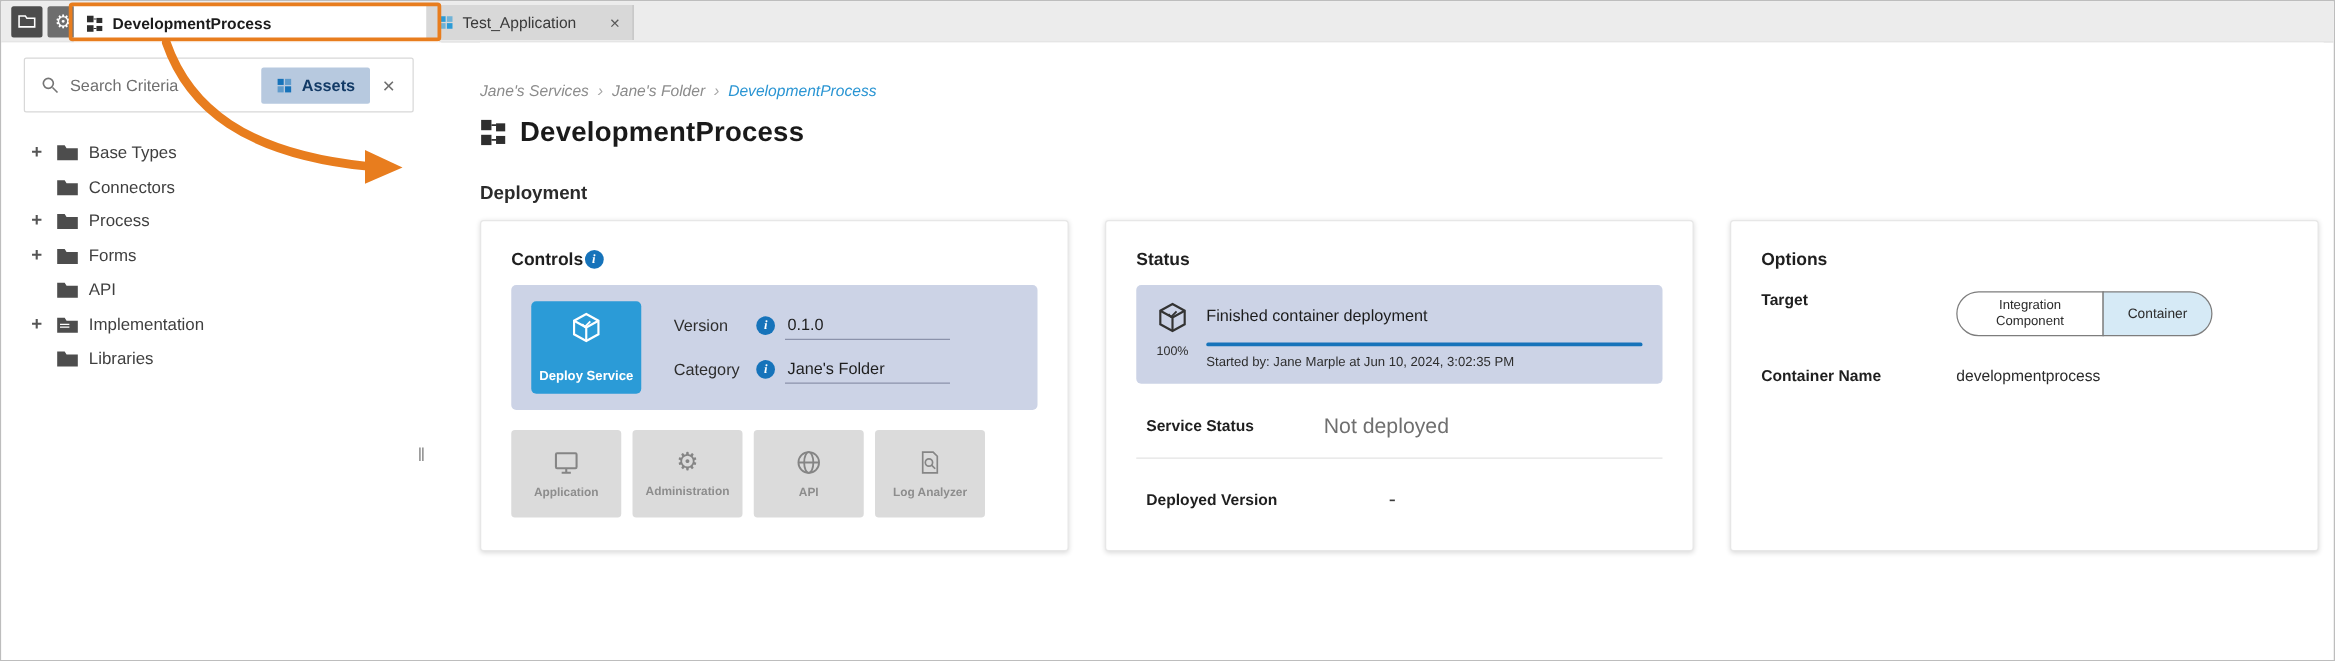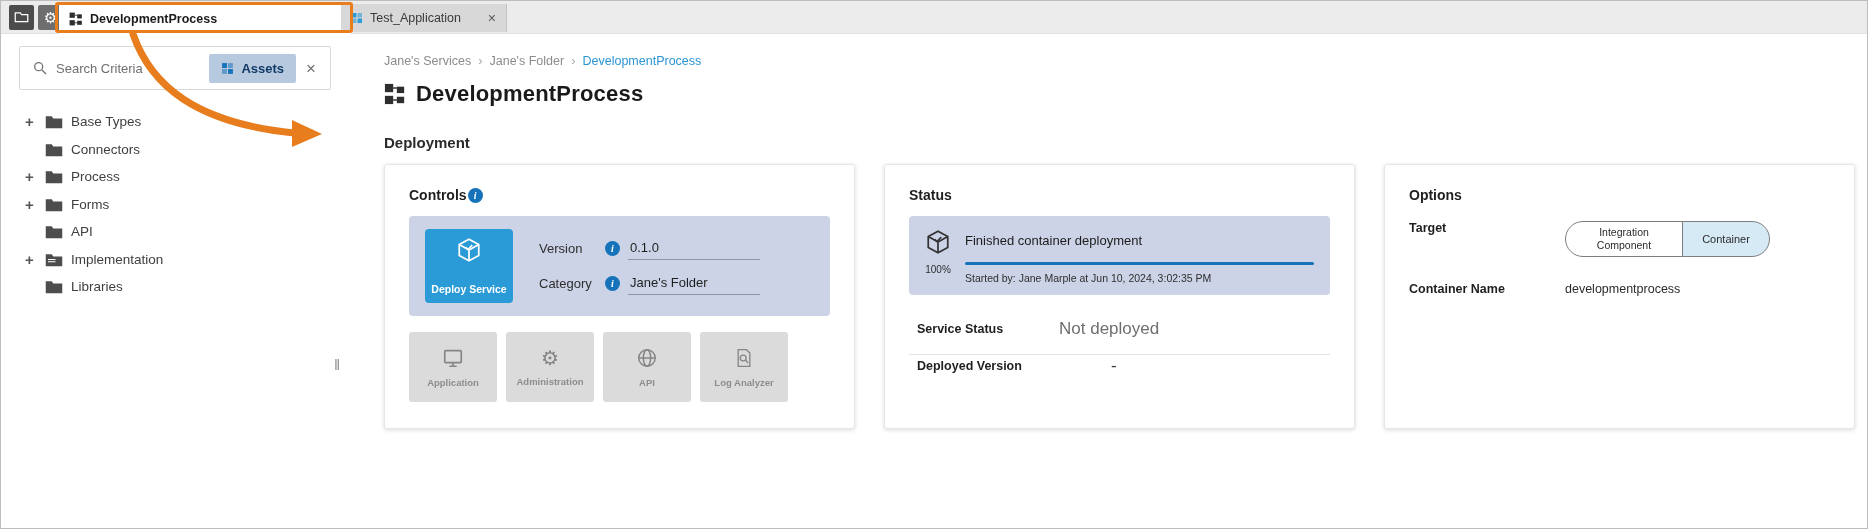--- a/index.html
+++ b/index.html
@@ -28,21 +28,21 @@
   .assets-chip { display:flex; align-items:center; gap:7px; background:#b7c9df; border:none; border-radius:2px; padding:7px 12px; font-size:13px; font-weight:700; color:#123a66; cursor:pointer; font-family:inherit; }
   .search-close { color:#6f6f6f; font-size:17px; line-height:1; cursor:pointer; padding:0 2px; background:none; border:none; font-family:inherit; }
   .tree { position:absolute; left:0; top:74px; right:0; list-style:none; }
   .tree li { display:flex; align-items:center; height:27.5px; padding-left:24px; cursor:pointer; font-size:13.5px; color:#3f3f3f; }
   .tree .expander { width:20px; font-size:15px; font-weight:700; color:#555; }
   .tree .folder-ic { width:18px; height:15px; margin-right:8px; display:inline-flex; }
   .resize-handle { position:absolute; left:333px; top:322px; color:#8f8f8f; font-size:15px; cursor:col-resize; }
 
   
   .main { position:absolute; left:383px; top:33px; right:8px; bottom:0; background:#fff; }
-  .breadcrumb { margin-top:19px; display:flex; align-items:center; gap:7px; font-size:12.5px; }
+  .breadcrumb { margin-top:31px; display:flex; align-items:center; gap:7px; font-size:12.5px;font-style:italic; }
   .crumb { color:#8c8c8c; cursor:pointer; }
   .crumb.current { color:#2a95d3; }
   .sep { color:#a8a8a8; font-size:13px; }
   .page-title { margin-top:13px; display:flex; align-items:center; gap:10px; }
   .page-title h1 { font-size:22px; font-weight:600; color:#1a1a1a; letter-spacing:0.2px; }
   .section-heading { margin-top:27px; font-size:15px; font-weight:700; color:#2b2b2b; }
   .cards { margin-top:13px; display:flex; gap:29px; }
   .card { width:471px; height:265px; background:#fff; border:1px solid #e7e7e7; border-radius:3px; box-shadow:0 1px 4px rgba(0,0,0,0.15); padding:22px 24px; flex:0 0 auto; }
   .card-title { font-size:14px; font-weight:700; color:#1f1f1f; display:flex; align-items:flex-end; gap:1px; }
   .info-icon { width:15px; height:15px; border-radius:50%; background:#1673ba; color:#fff; font-size:10px; font-style:italic; font-weight:700; display:inline-flex; align-items:center; justify-content:center; font-family:"Liberation Serif", serif; flex:0 0 auto; }
@@ -65,21 +65,21 @@
   .status-left .pct { font-size:10px; color:#2e2e2e; }
   .status-right { flex:1; padding-top:4px; }
   .status-msg { font-size:13px; color:#1c1c1c; }
   .progress-track { margin-top:14px; height:3px; border-radius:2px; background:#1673ba; }
   .started { margin-top:7px; font-size:10.5px; color:#2e2e2e; }
   .kv-row { display:flex; align-items:center; padding-left:8px; }
   .kv-row .klabel { width:142px; font-size:12.5px; font-weight:700; color:#1f1f1f; }
   .kv-row .kvalue { font-size:17px; color:#6f6f6f; }
   .kv-row.first { margin-top:24px; }
   .kv-divider { margin-top:15px; border-top:1px solid #e3e3e3; }
-  .kv-row.second { margin-top:1px;gap:28px; }
+  .kv-row.second { margin-top:23px;gap:28px; }
   .kv-row.second .kvalue { color:#3c3c3c; padding-left:24px; }
 
   
   .opt-row { display:flex; align-items:flex-start; margin-top:18px; }
   .opt-row .olabel { width:156px; font-size:12.5px; font-weight:700; color:#1f1f1f; }
   .segmented { display:flex; }
   .seg { border:1px solid #7d7d7d; font-size:10.5px; color:#2b2b2b; display:flex; align-items:center; justify-content:center; text-align:center; cursor:pointer; background:#fff; font-family:inherit; }
   .seg.left { width:118px; height:36px; border-radius:18px 0 0 18px; padding:0 16px; line-height:1.25; }
   .seg.right { width:88px; height:36px; border-radius:0 18px 18px 0; border-left:1px solid #7d7d7d; margin-left:-1px; background:#d6eaf6; font-size:11px; }
   .opt-row.name { margin-top:25px; }

